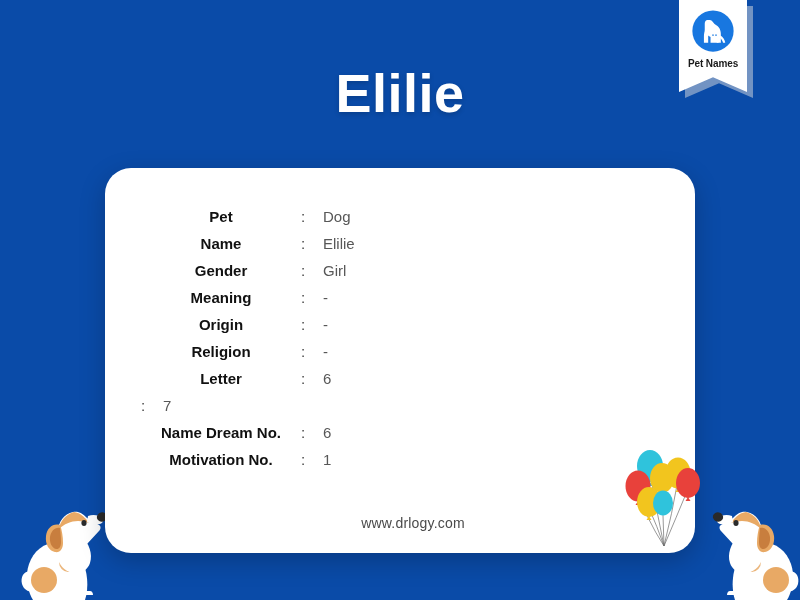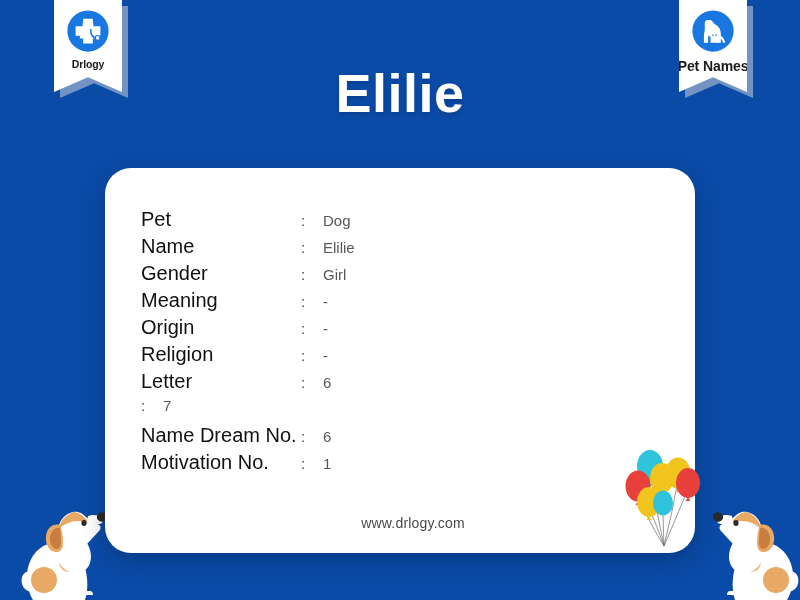--- a/index.html
+++ b/index.html
@@ -61,21 +61,21 @@
     display: block;
   }
   .ribbon-label {
     margin-top: 5px;
     font-size: 10.5px;
     font-weight: bold;
     color: #1a1a1a;
     letter-spacing: -.1px;
     white-space: nowrap;
   }
-  .ribbon-label.small { font-size: 14px; }
+  .ribbon-label.small { font-size: 10px; }
   #ribbon-left  { left: 54px; }
   #ribbon-right { left: 679px; }
 
   
   .title {
     position: absolute;
     left: 0;
     top: 62px;
     width: 800px;
     text-align: center;
@@ -105,24 +105,25 @@
     left: 36px;
     top: 40px;
   }
   .row {
     display: flex;
     align-items: baseline;
     height: 27px;
   }
   .cell-label {
     width: 160px;
-    font-size: 20px;
-    font-weight: normal;
+    font-size: 15px;
+    font-weight: bold;
     color: #111111;
     white-space: nowrap;
+    text-align: center;
   }
   .cell-colon {
     width: 22px;
     font-size: 15px;
     color: #444444;
   }
   .cell-value {
     font-size: 15px;
     color: #575757;
     white-space: nowrap;
@@ -165,34 +166,20 @@
     height: 108px;
     z-index: 2;
     transform: scaleX(-1);
   }
 </style>
 </head>
 <body>
 
 <div class="stage">
 
-  <div class="ribbon" id="ribbon-left">
-    <div class="ribbon-shadow"></div>
-    <div class="ribbon-body">
-      <svg class="ribbon-logo" viewBox="0 0 64 64">
-        <circle cx="32" cy="32" r="30" fill="#1877E0"></circle>
-        <path d="M25 14h14v11h11v14H39v11H25V39H14V25h11z" fill="#ffffff"></path>
-        <circle cx="32" cy="23" r="8" fill="#ffffff"></circle>
-        <path d="M32 31c-7 0-12 5.5-12 12h24c0-6.5-5-12-12-12z" fill="#ffffff"></path>
-        <path d="M36 30c0 8 4 12 9 12" stroke="#1877E0" stroke-width="2.2" fill="none" stroke-linecap="round"></path>
-        <circle cx="46" cy="42" r="3.4" fill="#ffffff" stroke="#1877E0" stroke-width="1.6"></circle>
-      </svg>
-      <div class="ribbon-label">Drlogy</div>
-    </div>
-  </div>
 
   <div class="ribbon" id="ribbon-right">
     <div class="ribbon-shadow"></div>
     <div class="ribbon-body">
       <svg class="ribbon-logo" viewBox="0 0 64 64">
         <circle cx="32" cy="32" r="30" fill="#1877E0"></circle>
 
         <path d="M24 16c-2.4 0-4 2.2-4 5.2V30c0 3-1.2 5-1.2 9.2V49h6.2V38.5c1.6 1.6 4.2 2.6 7 2.6h5.4V49h6V36c0-6-3-11-7.6-13.2-1.4-.7-2.6-1.6-3.4-3-1-1.8-3-3.8-5-3.8z" fill="#ffffff"></path>
         <path d="M41 41c3 2 5 5.5 5.6 8h3.2c-.6-4.6-3.4-8.4-7-10.4z" fill="#ffffff"></path>
 

